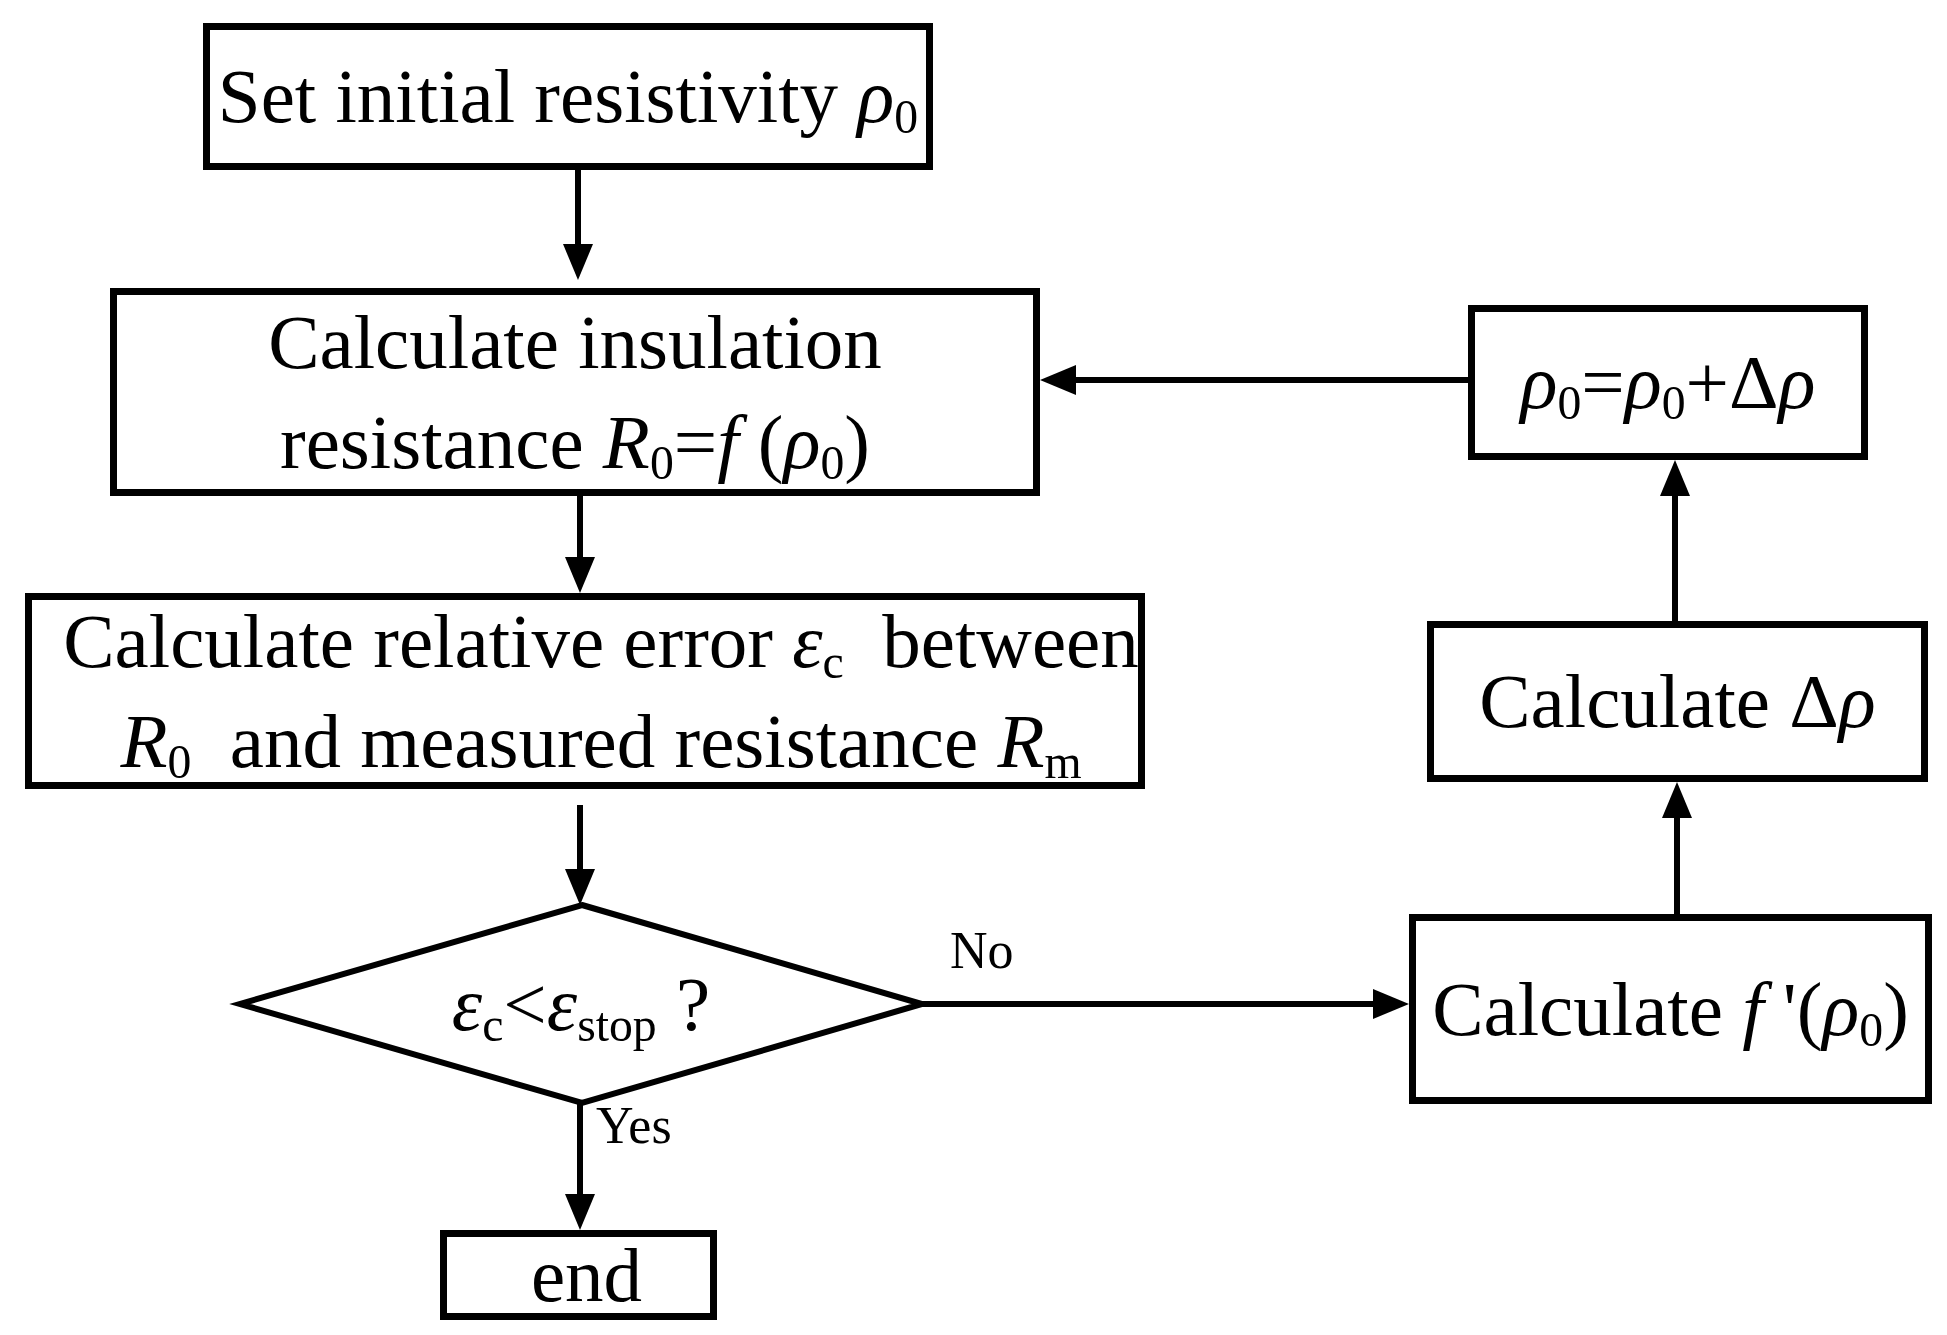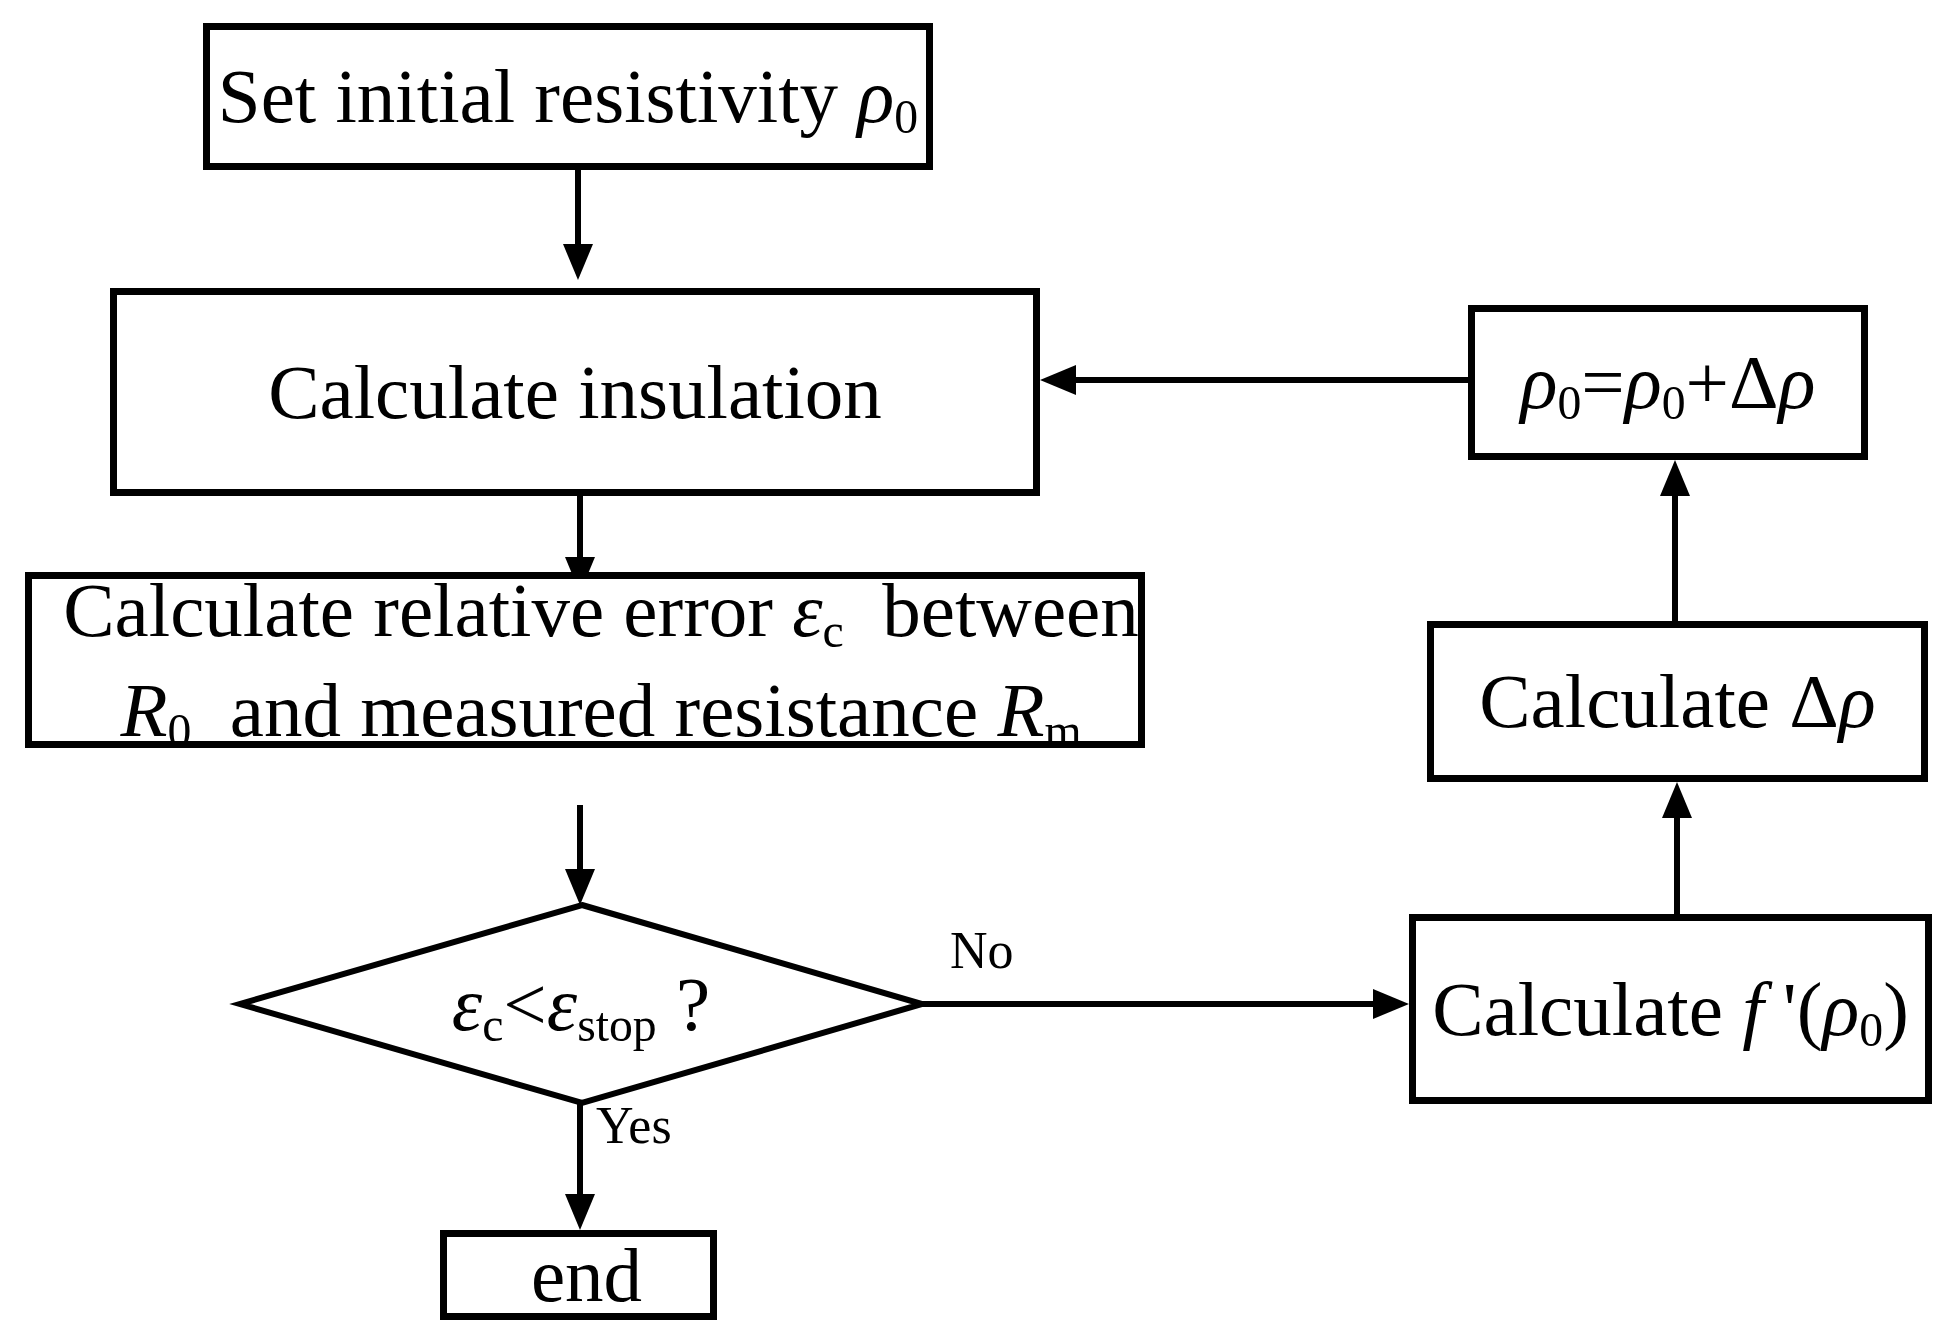--- a/index.html
+++ b/index.html
@@ -76,23 +76,24 @@
       <polygon class="head" points="1076,365 1076,395 1040,380"></polygon>
     </g>
   </svg>
 
   <div class="node rect" style="left:203px; top:23px; width:730px; height:147px;">
     <div class="tline"><span>Set initial resistivity </span><span class="it">ρ</span><span class="sb">0</span></div>
   </div>
 
   <div class="node rect" style="left:110px; top:288px; width:930px; height:208px;">
     <div class="tline"><span>Calculate insulation</span></div>
+    <div class="tline"><span>resistance </span><span class="it">R</span><span class="sb">0</span><span>=</span><span class="it">f</span><span> (</span><span class="it">ρ</span><span class="sb">0</span><span>)</span></div>
   </div>
 
-  <div class="node rect" style="left:25px; top:572px; width:1120px; height:176px;padding-left:32px;">
+  <div class="node rect" style="left:25px; top:593px; width:1120px; height:196px;padding-left:32px;">
     <div class="tline"><span>Calculate relative error </span><span class="it">ε</span><span class="sb">c</span><span>  between</span></div>
     <div class="tline"><span class="it">R</span><span class="sb">0</span><span>  and measured resistance </span><span class="it">R</span><span class="sb">m</span></div>
   </div>
 
   <div class="node plain" style="left:240px; top:950px; width:682px; height:108px;">
     <div class="tline"><span class="it">ε</span><span class="sb">c</span><span>&lt;</span><span class="it">ε</span><span class="sb">stop</span><span> ?</span></div>
   </div>
 
   <div class="node rect" style="left:440px; top:1230px; width:277px; height:90px;padding-left:16px;">
     <div class="tline"><span>end</span></div>

